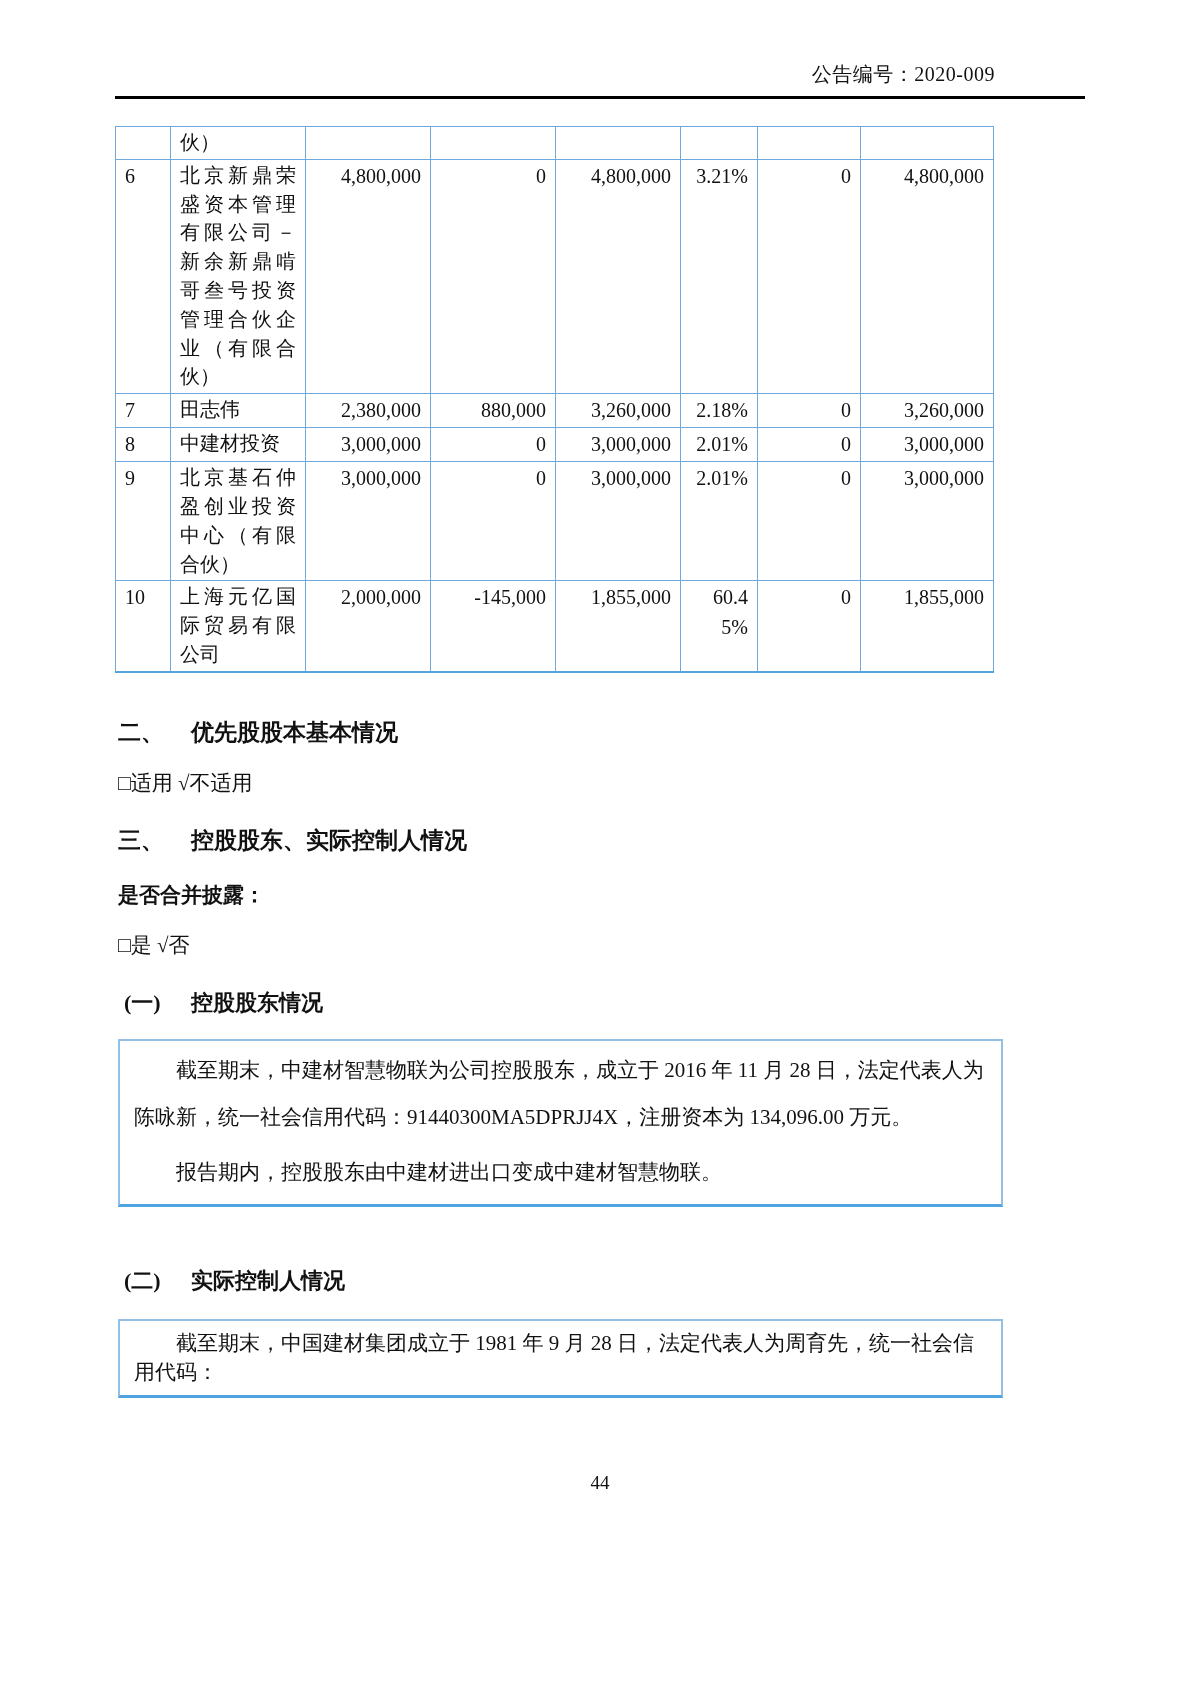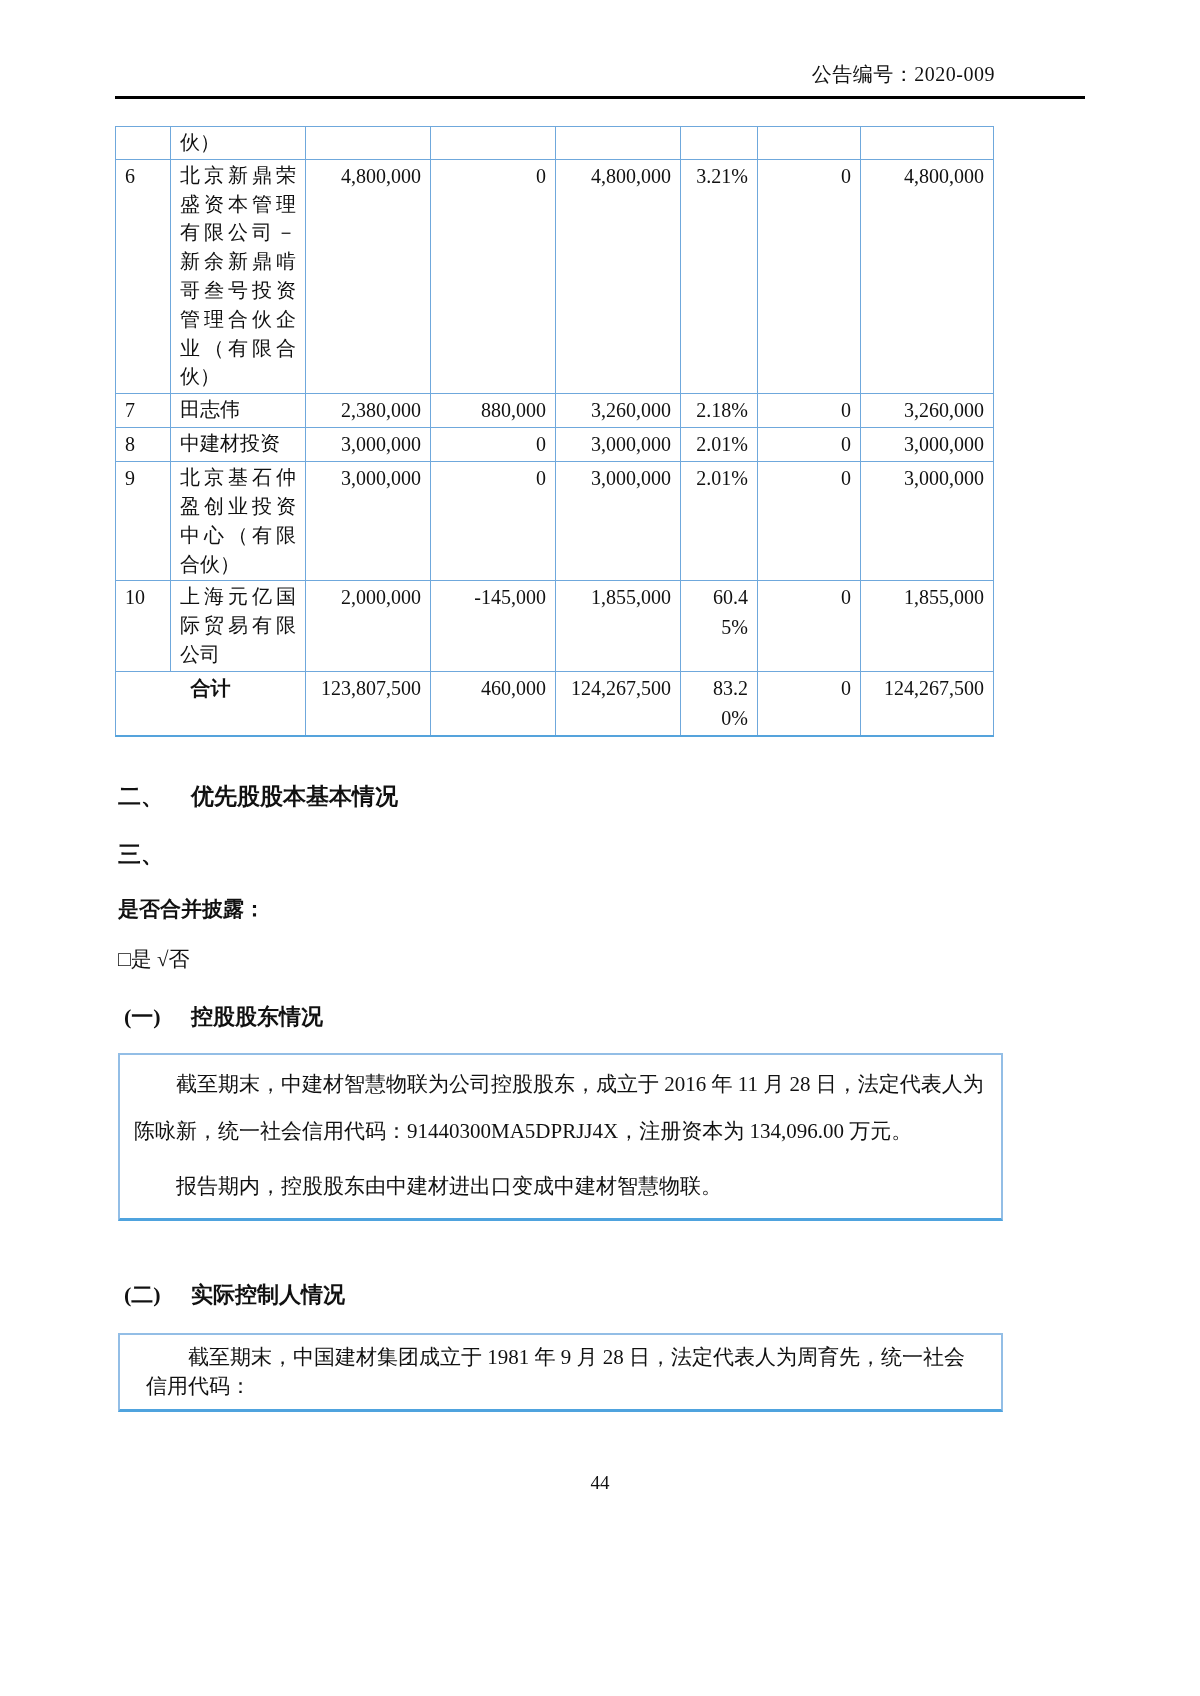--- a/index.html
+++ b/index.html
@@ -86,21 +86,21 @@
     box-sizing: border-box;
     width: 885px;
     margin: 22px 0 0 3px;
     border: 2px solid #93BEE6;
     border-bottom: 3px solid #4FA3DE;
     padding: 6px 14px 8px 14px;
     font-size: 21px;
   }
   .info-box p { margin: 0; text-indent: 2em; line-height: 47px; }
   .info-box p + p { margin-top: 8px; }
-  .info-box.single { margin-top: 24px; padding: 8px 26px; }
+  .info-box.single { margin-top: 24px; padding: 8px 14px; }
   .info-box.single p { line-height: 29px; }
   .box-gap-large { margin-top: 60px; }
   
   .footer-page {
     position: absolute;
     top: 1472px;
     left: 0;
     width: 100%;
     text-align: center;
     font-size: 19px;
@@ -179,39 +179,32 @@
       <tr>
         <td class="c-no">10</td>
         <td class="c-name">上海元亿国际贸易有限公司</td>
         <td class="c-num">2,000,000</td>
         <td class="c-num">-145,000</td>
         <td class="c-num">1,855,000</td>
         <td class="c-num">60.45%</td>
         <td class="c-num">0</td>
         <td class="c-num">1,855,000</td>
       </tr>
-      <tr class="r-short">
-        <td class="c-total" colspan="2">合计</td>
-        <td class="c-num">123,807,500</td>
-        <td class="c-num">460,000</td>
-        <td class="c-num">124,267,500</td>
-        <td class="c-num">83.20%</td>
-        <td class="c-num">0</td>
-        <td class="c-num">124,267,500</td>
-      </tr>
     </tbody>
   </table>
 
   <div class="h2">
     <span class="h-num">二、</span>
     <span>优先股股本基本情况</span>
   </div>
+  <div class="check-line">□适用  √不适用</div>
 
   <div class="h2" style="margin-top:28px">
     <span class="h-num">三、</span>
+    <span>控股股东、实际控制人情况</span>
   </div>
   <div class="bold-label">是否合并披露：</div>
   <div class="check-line tight">□是  √否</div>
 
   <div class="h3">
     <span class="h-num">(一)</span>
     <span>控股股东情况</span>
   </div>
   <div class="info-box">
     <p>截至期末，中建材智慧物联为公司控股股东，成立于 2016 年 11 月 28 日，法定代表人为陈咏新，统一社会信用代码：91440300MA5DPRJJ4X，注册资本为 134,096.00 万元。</p>

